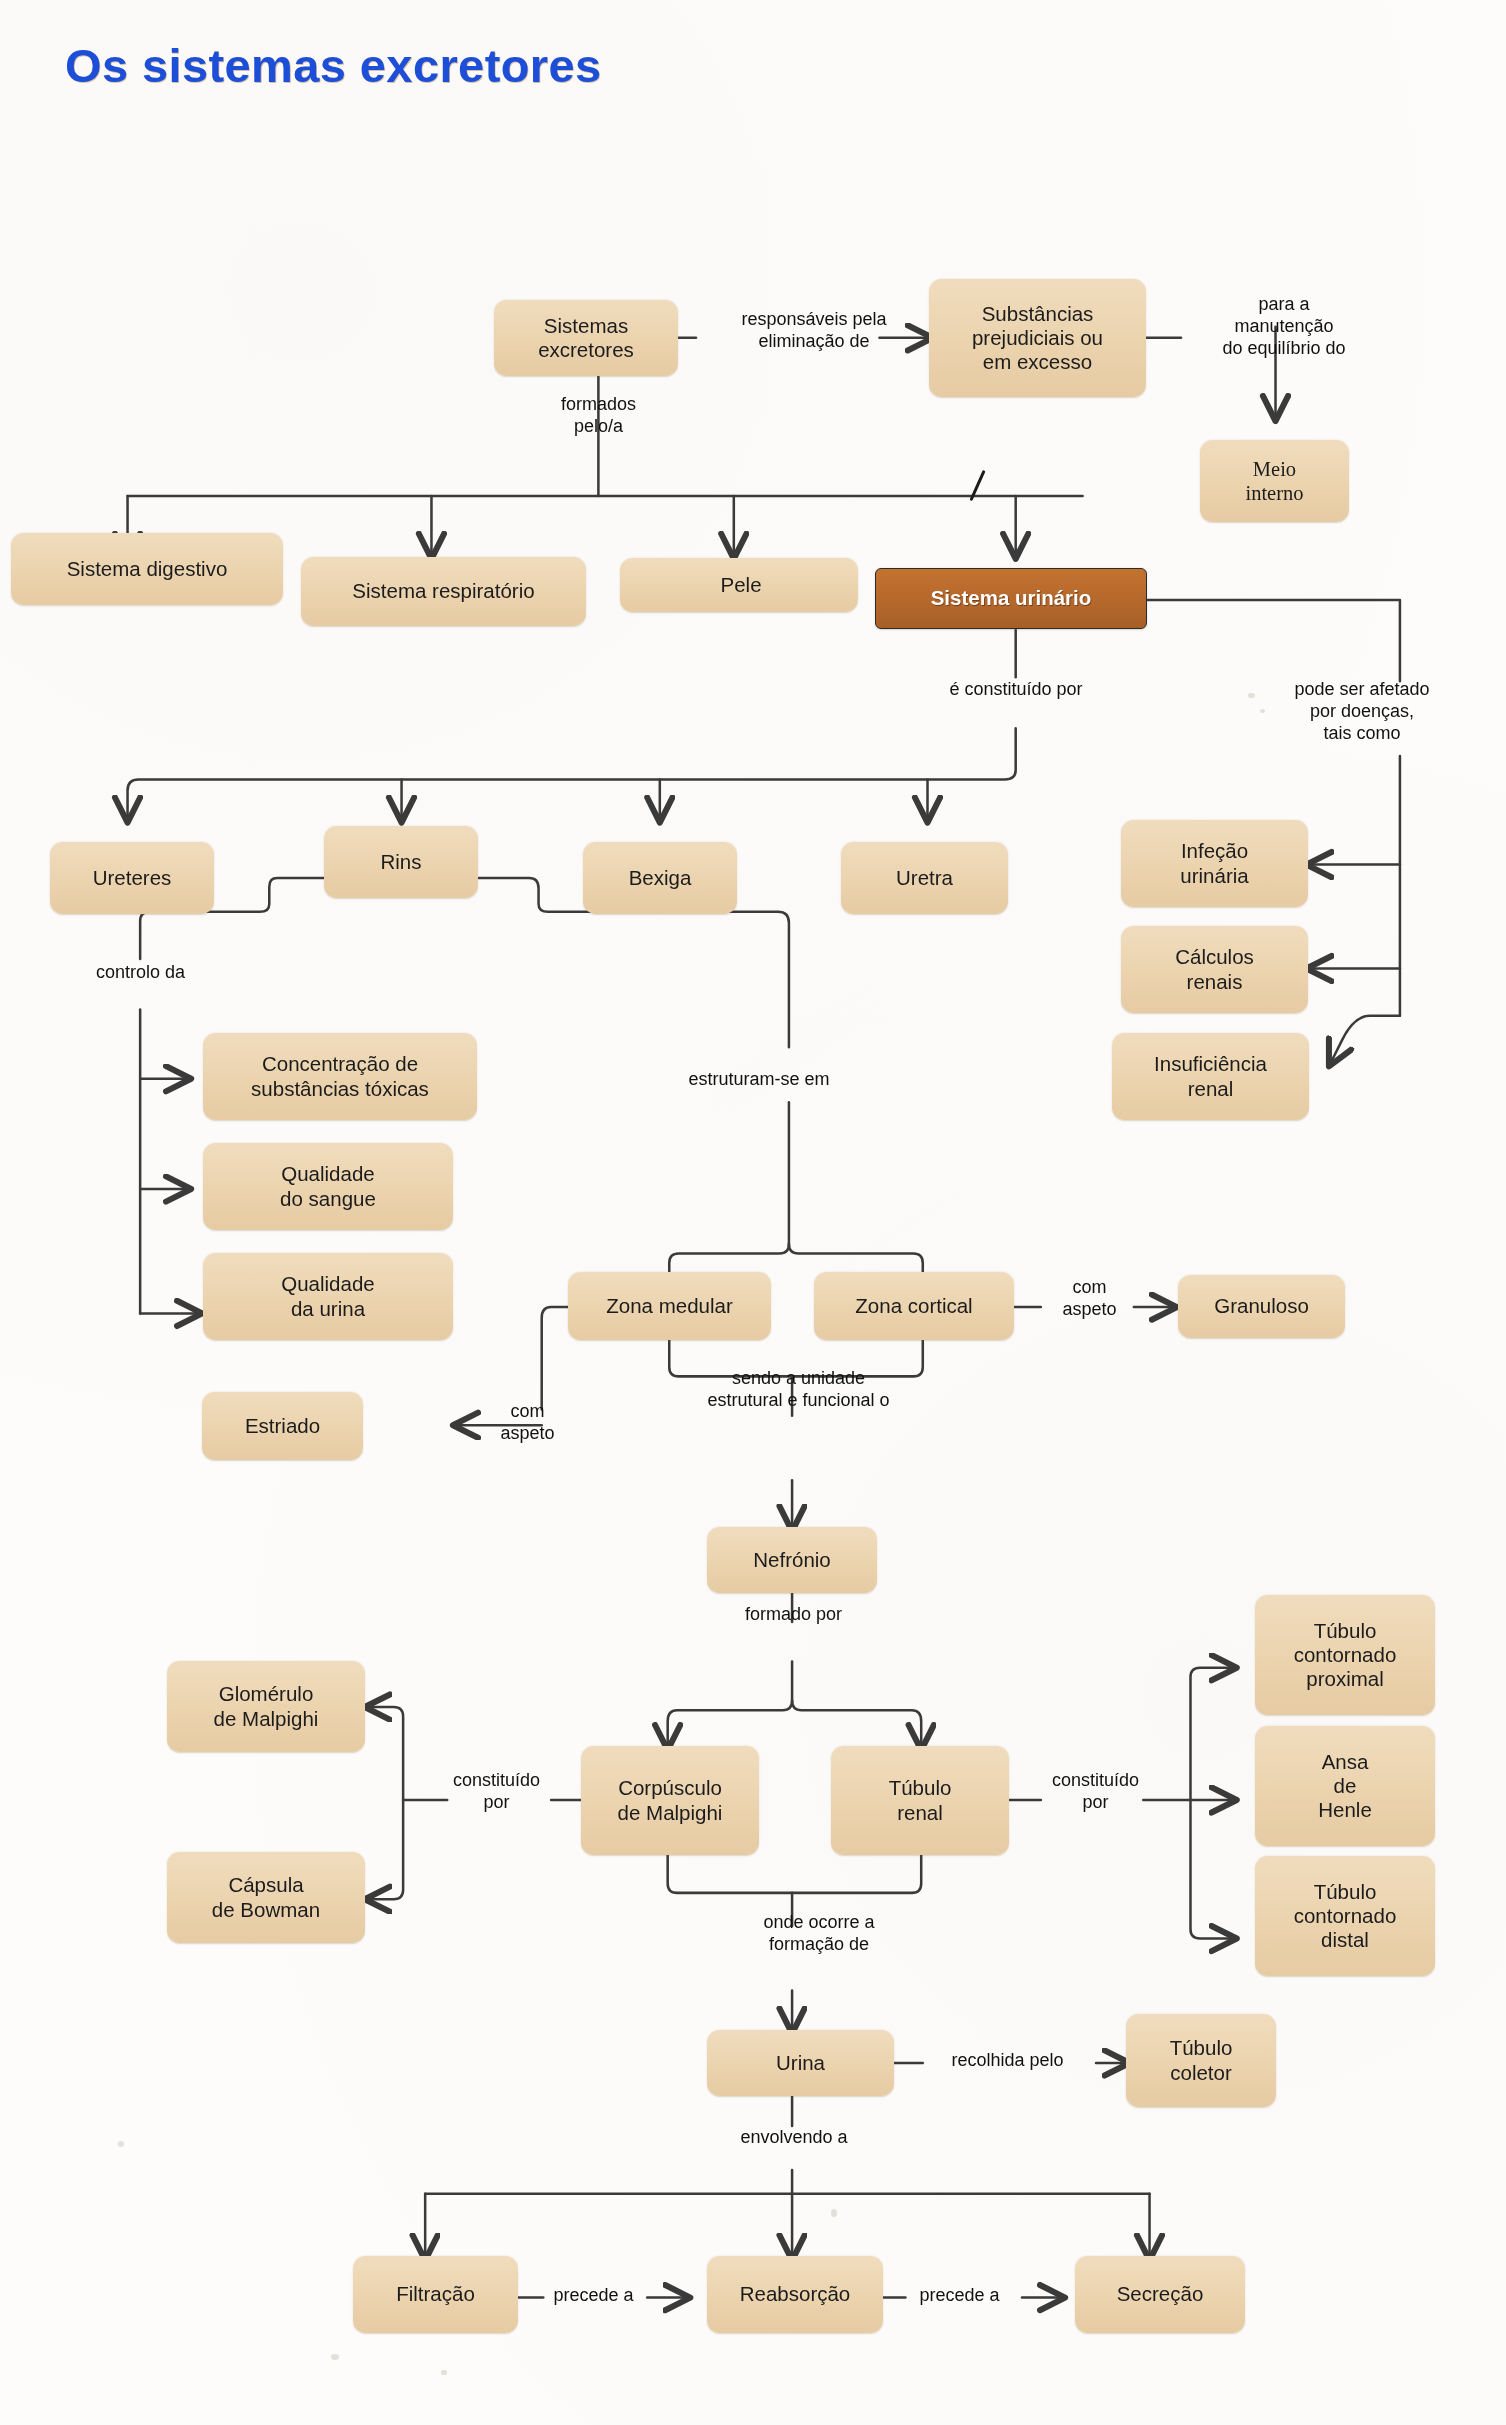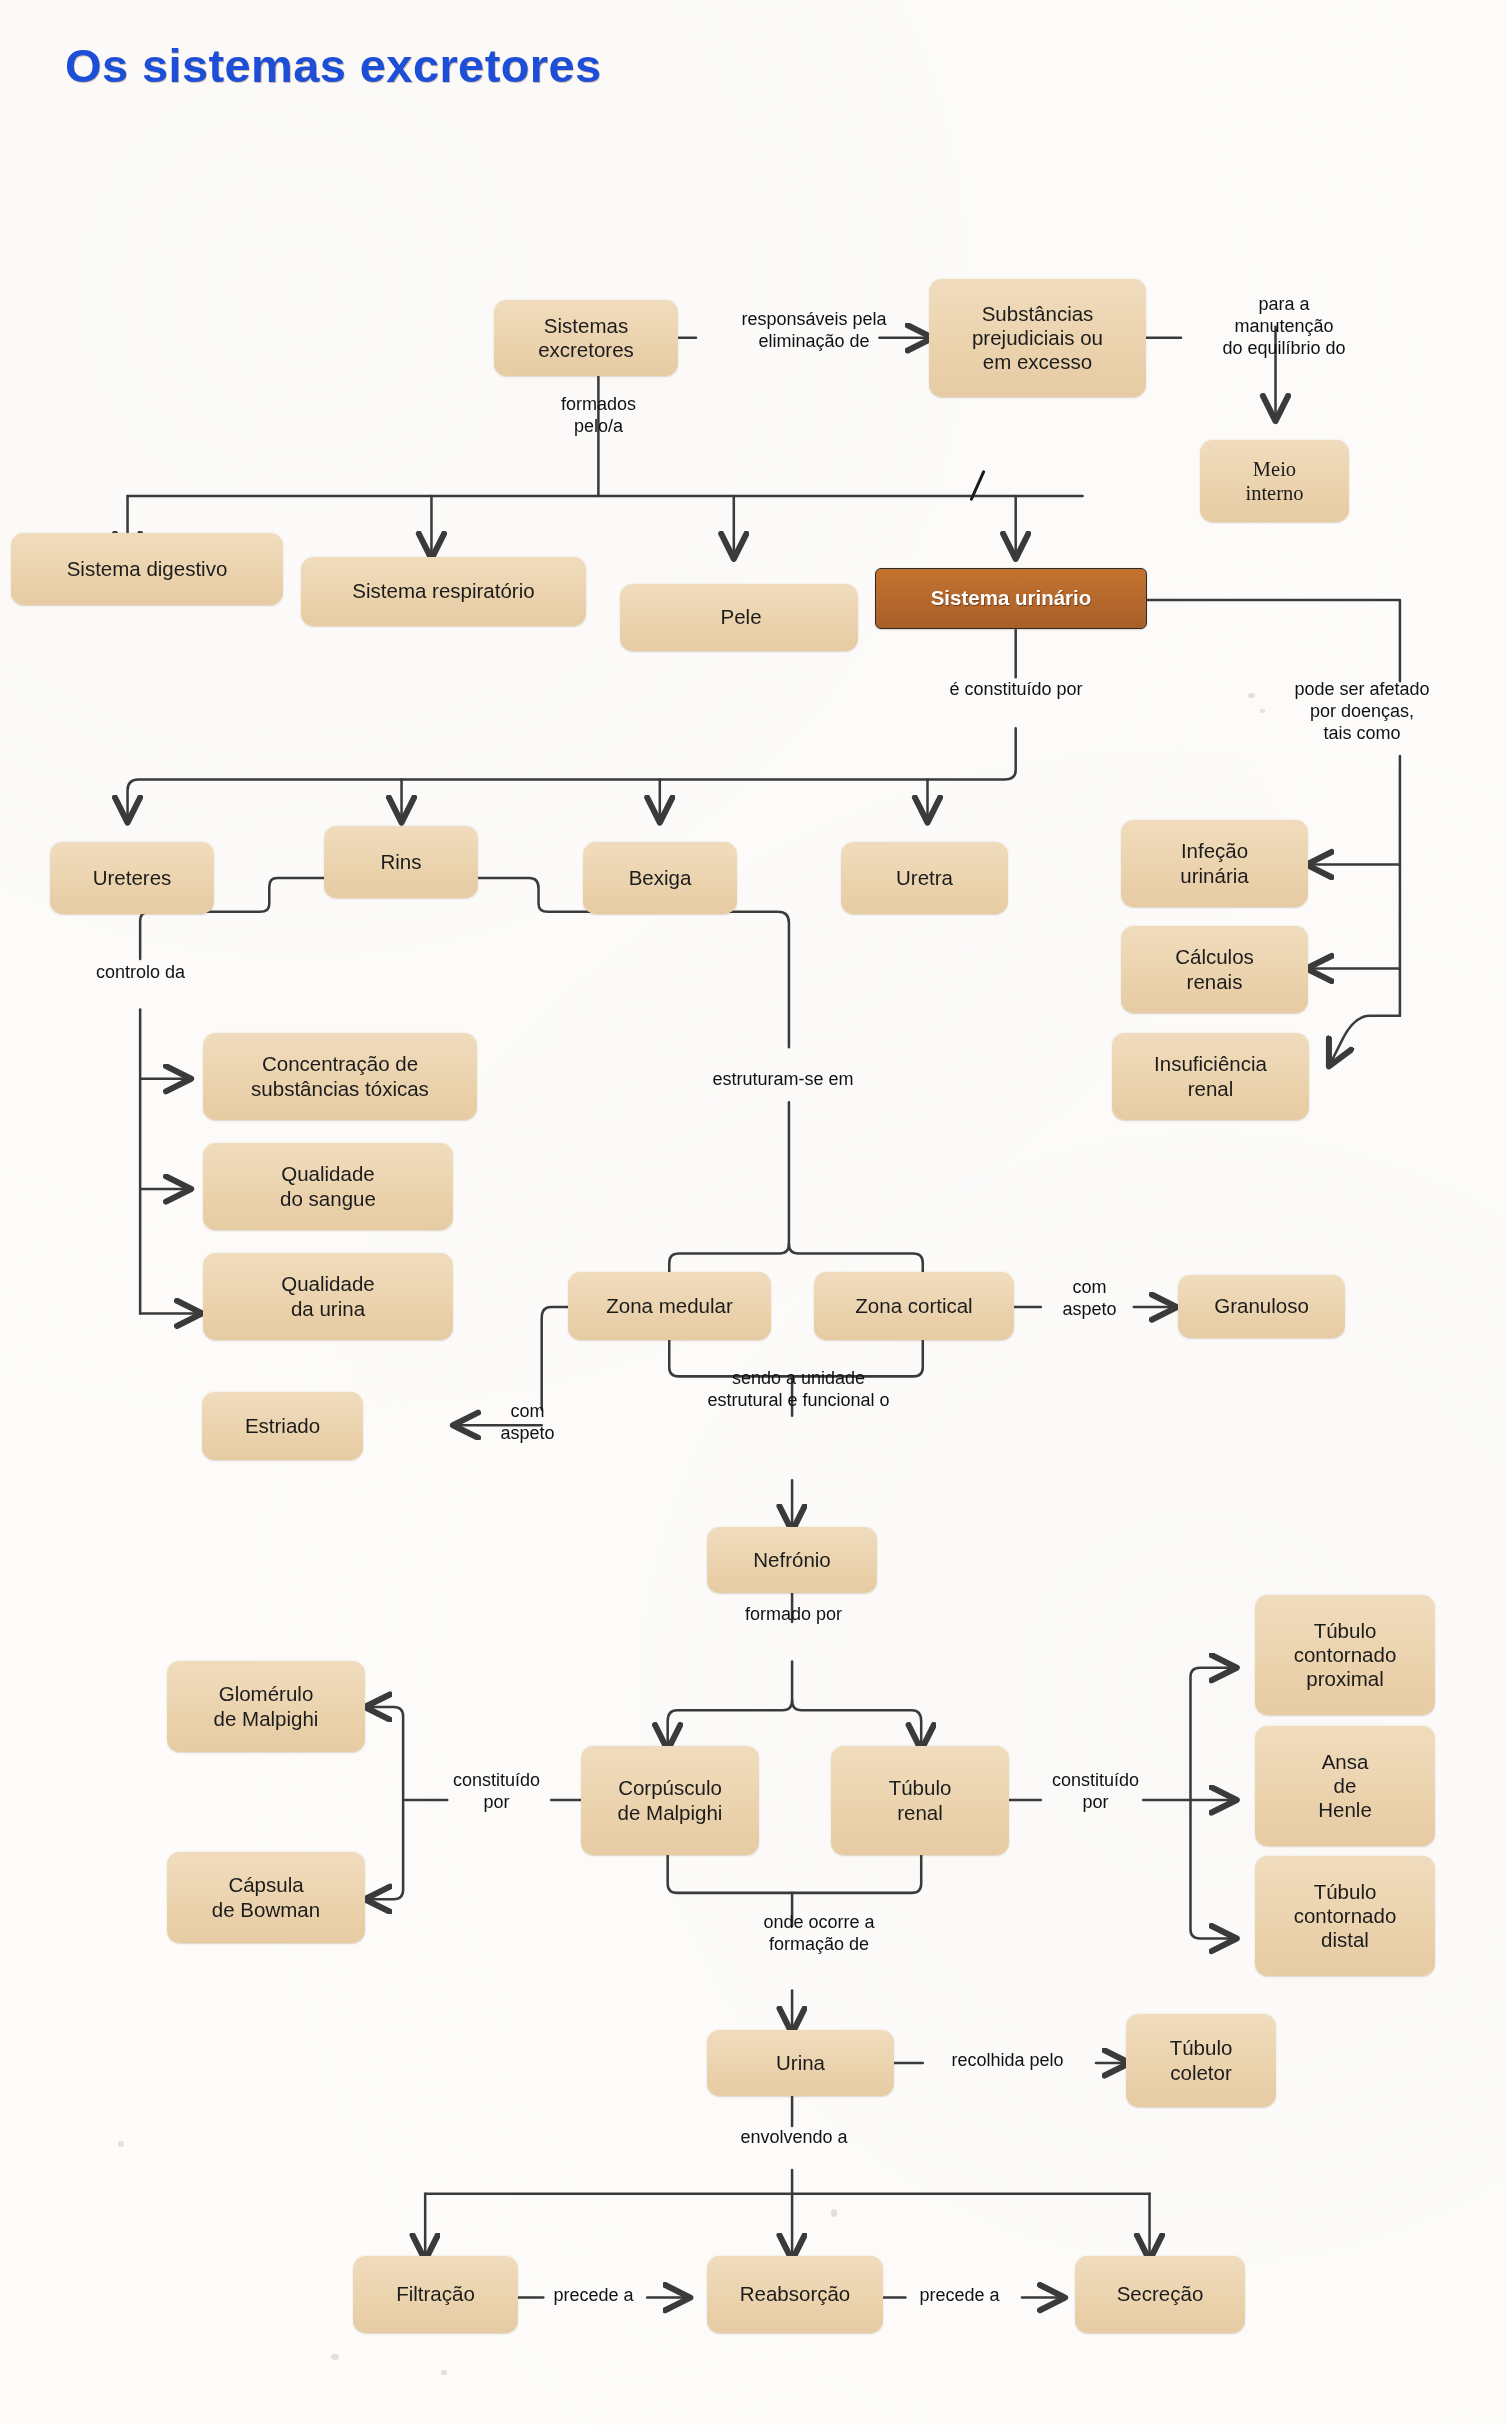--- a/index.html
+++ b/index.html
@@ -197,21 +197,21 @@
 prejudiciais ou
 em excesso</div>
 
   <div class="node" style="left:1200px;top:440px;width:149px;height:82px;white-space:pre-line;font-family:Liberation Serif, serif;">Meio
 interno</div>
 
   <div class="node" style="left:11px;top:533px;width:272px;height:72px;">Sistema digestivo</div>
 
   <div class="node" style="left:301px;top:557px;width:285px;height:69px;">Sistema respiratório</div>
 
-  <div class="node" style="left:620px;top:584px;width:238px;height:67px;padding-left:12px;">Pele</div>
+  <div class="node" style="left:620px;top:558px;width:238px;height:54px;padding-left:12px;">Pele</div>
 
   <div class="node hl" style="left:875px;top:568px;width:272px;height:61px;">Sistema urinário</div>
 
   <div class="node" style="left:50px;top:842px;width:164px;height:72px;">Ureteres</div>
 
   <div class="node" style="left:324px;top:826px;width:154px;height:72px;">Rins</div>
 
   <div class="node" style="left:583px;top:842px;width:154px;height:72px;">Bexiga</div>
 
   <div class="node" style="left:841px;top:842px;width:167px;height:72px;">Uretra</div>
@@ -290,21 +290,21 @@
 pelo/a</div>
 
   <div class="lbl" style="left:894px;top:679px;width:244px;">é constituído por</div>
 
   <div class="lbl" style="left:1244px;top:679px;width:236px;">pode ser afetado
 por doenças,
 tais como</div>
 
   <div class="lbl" style="left:46px;top:962px;width:189px;">controlo da</div>
 
-  <div class="lbl" style="left:665px;top:1069px;width:236px;">estruturam-se em</div>
+  <div class="lbl" style="left:641px;top:1069px;width:236px;">estruturam-se em</div>
 
   <div class="lbl" style="left:1039px;top:1277px;width:101px;">com
 aspeto</div>
 
   <div class="lbl" style="left:477px;top:1401px;width:101px;">com
 aspeto</div>
 
   <div class="lbl" style="left:649px;top:1320px;width:299px;margin-top:48px;">sendo a unidade
 estrutural e funcional o</div>
 

